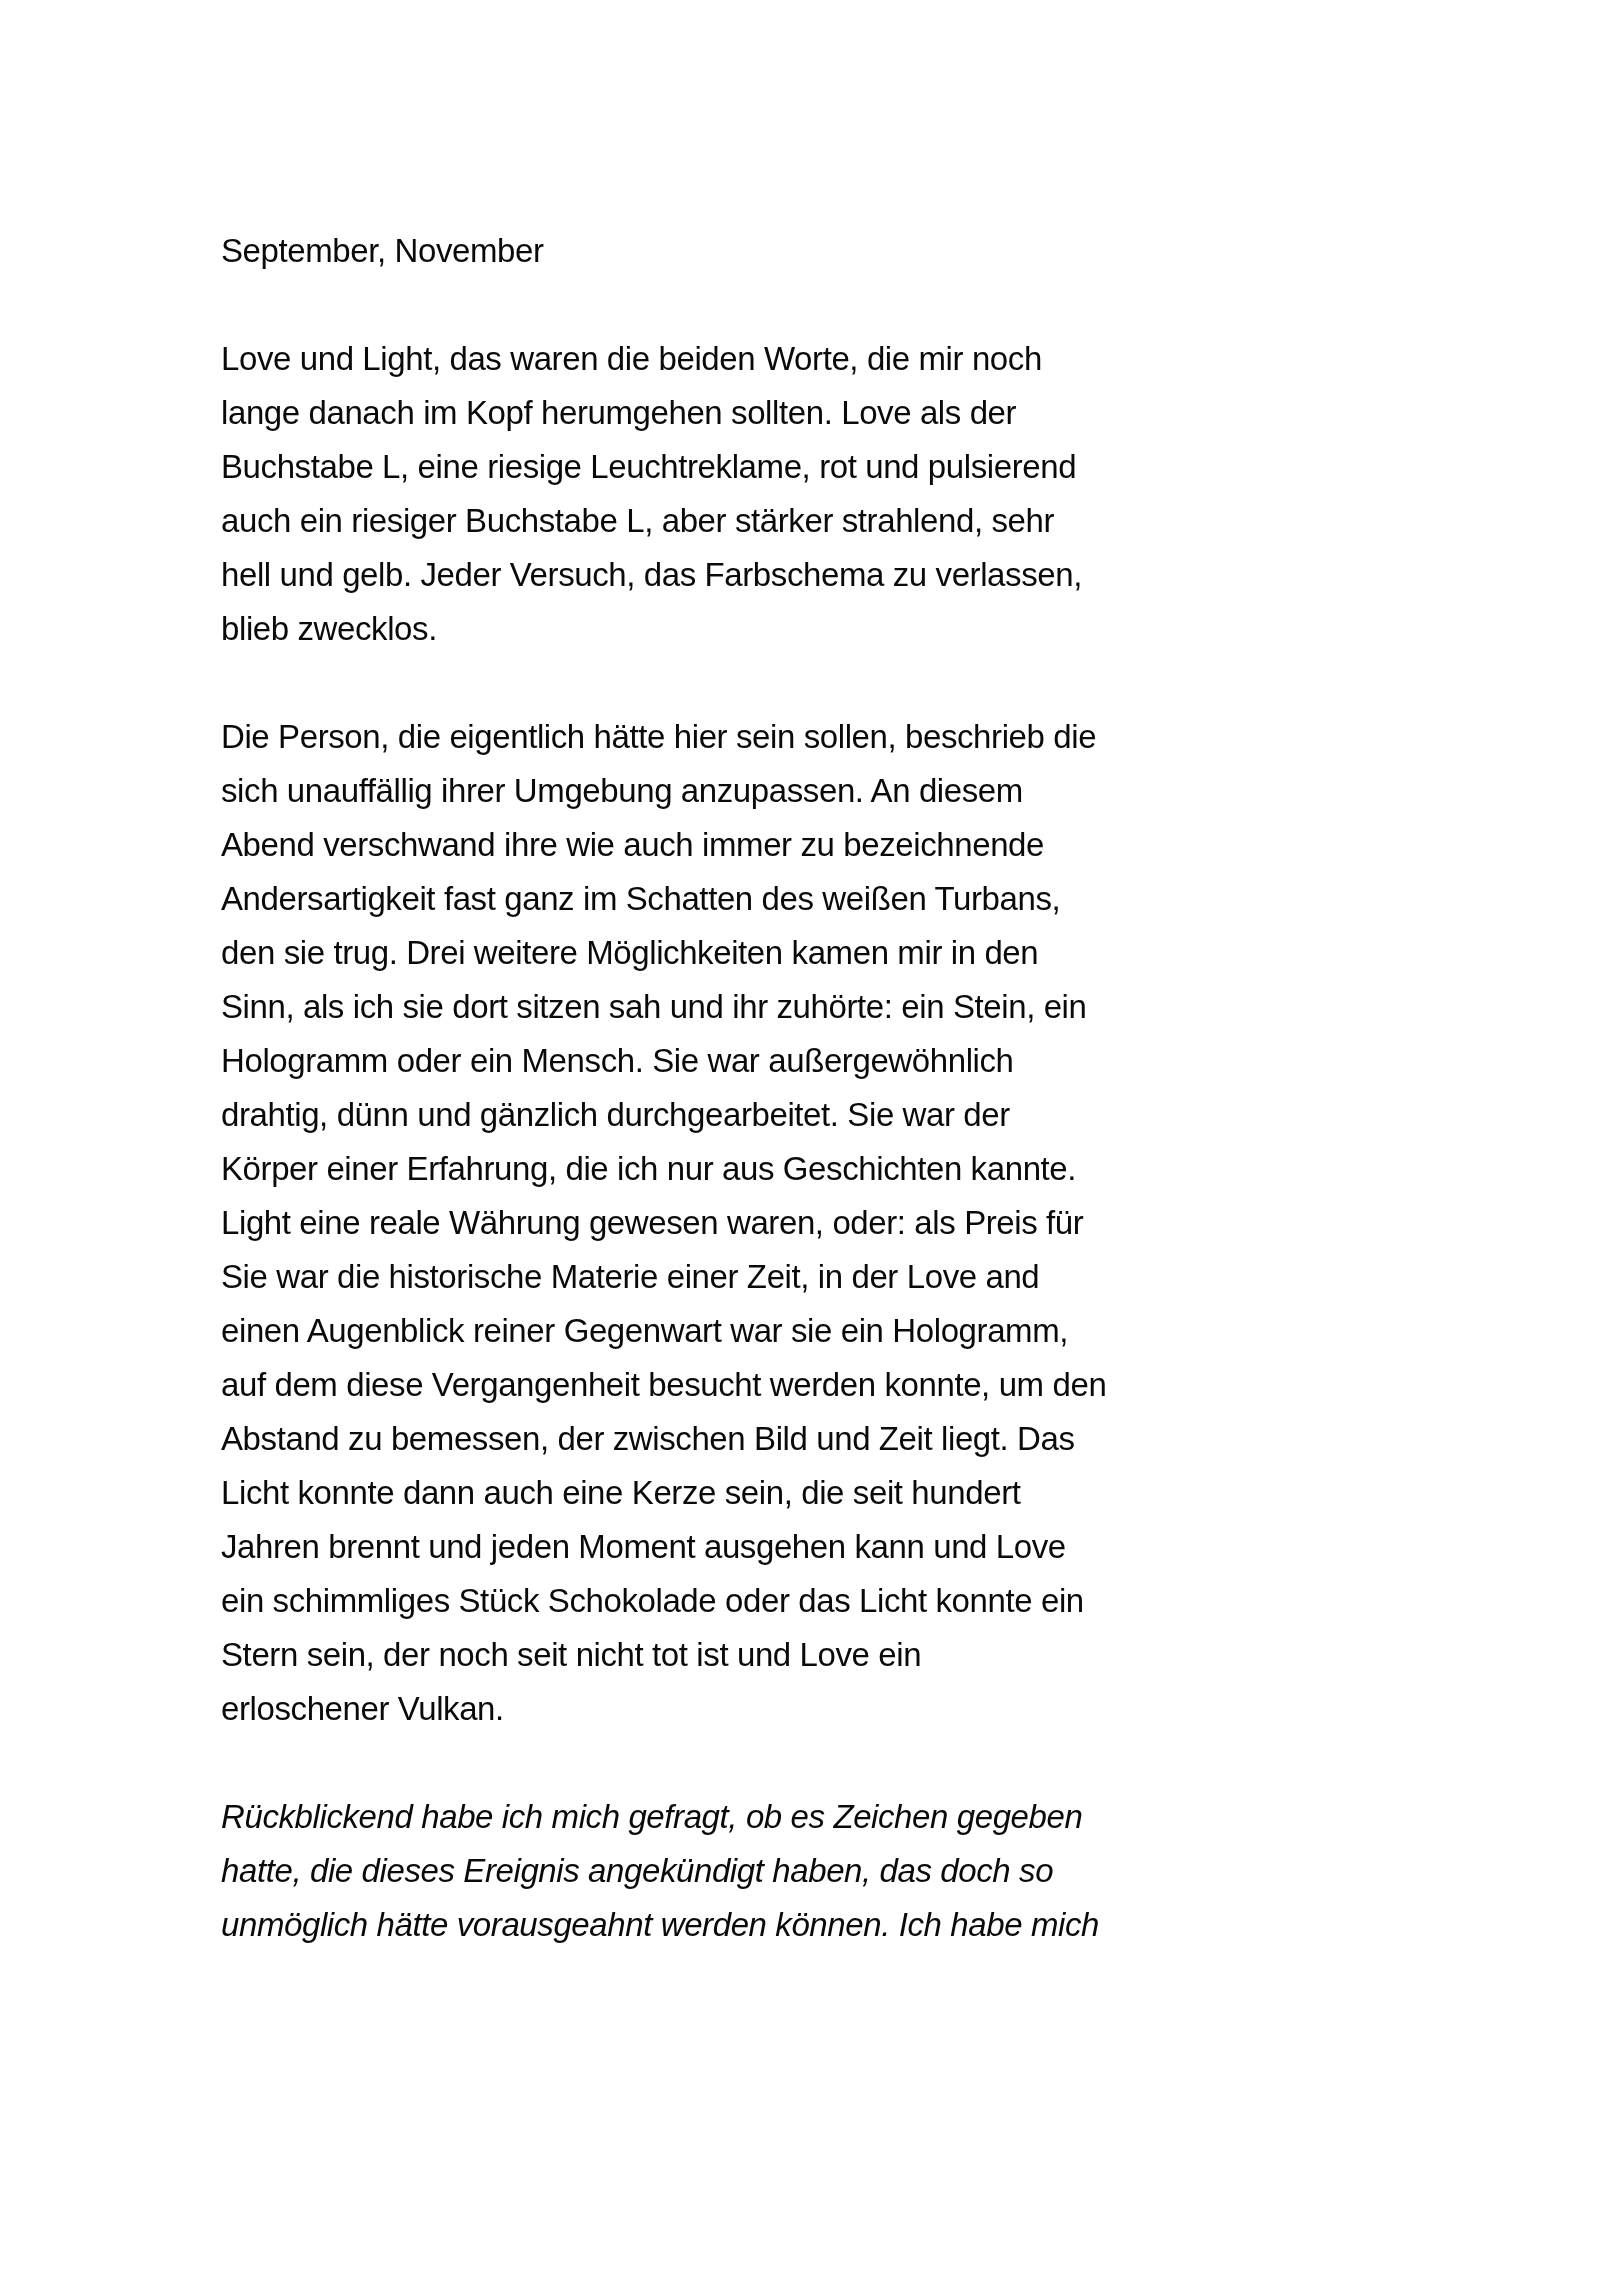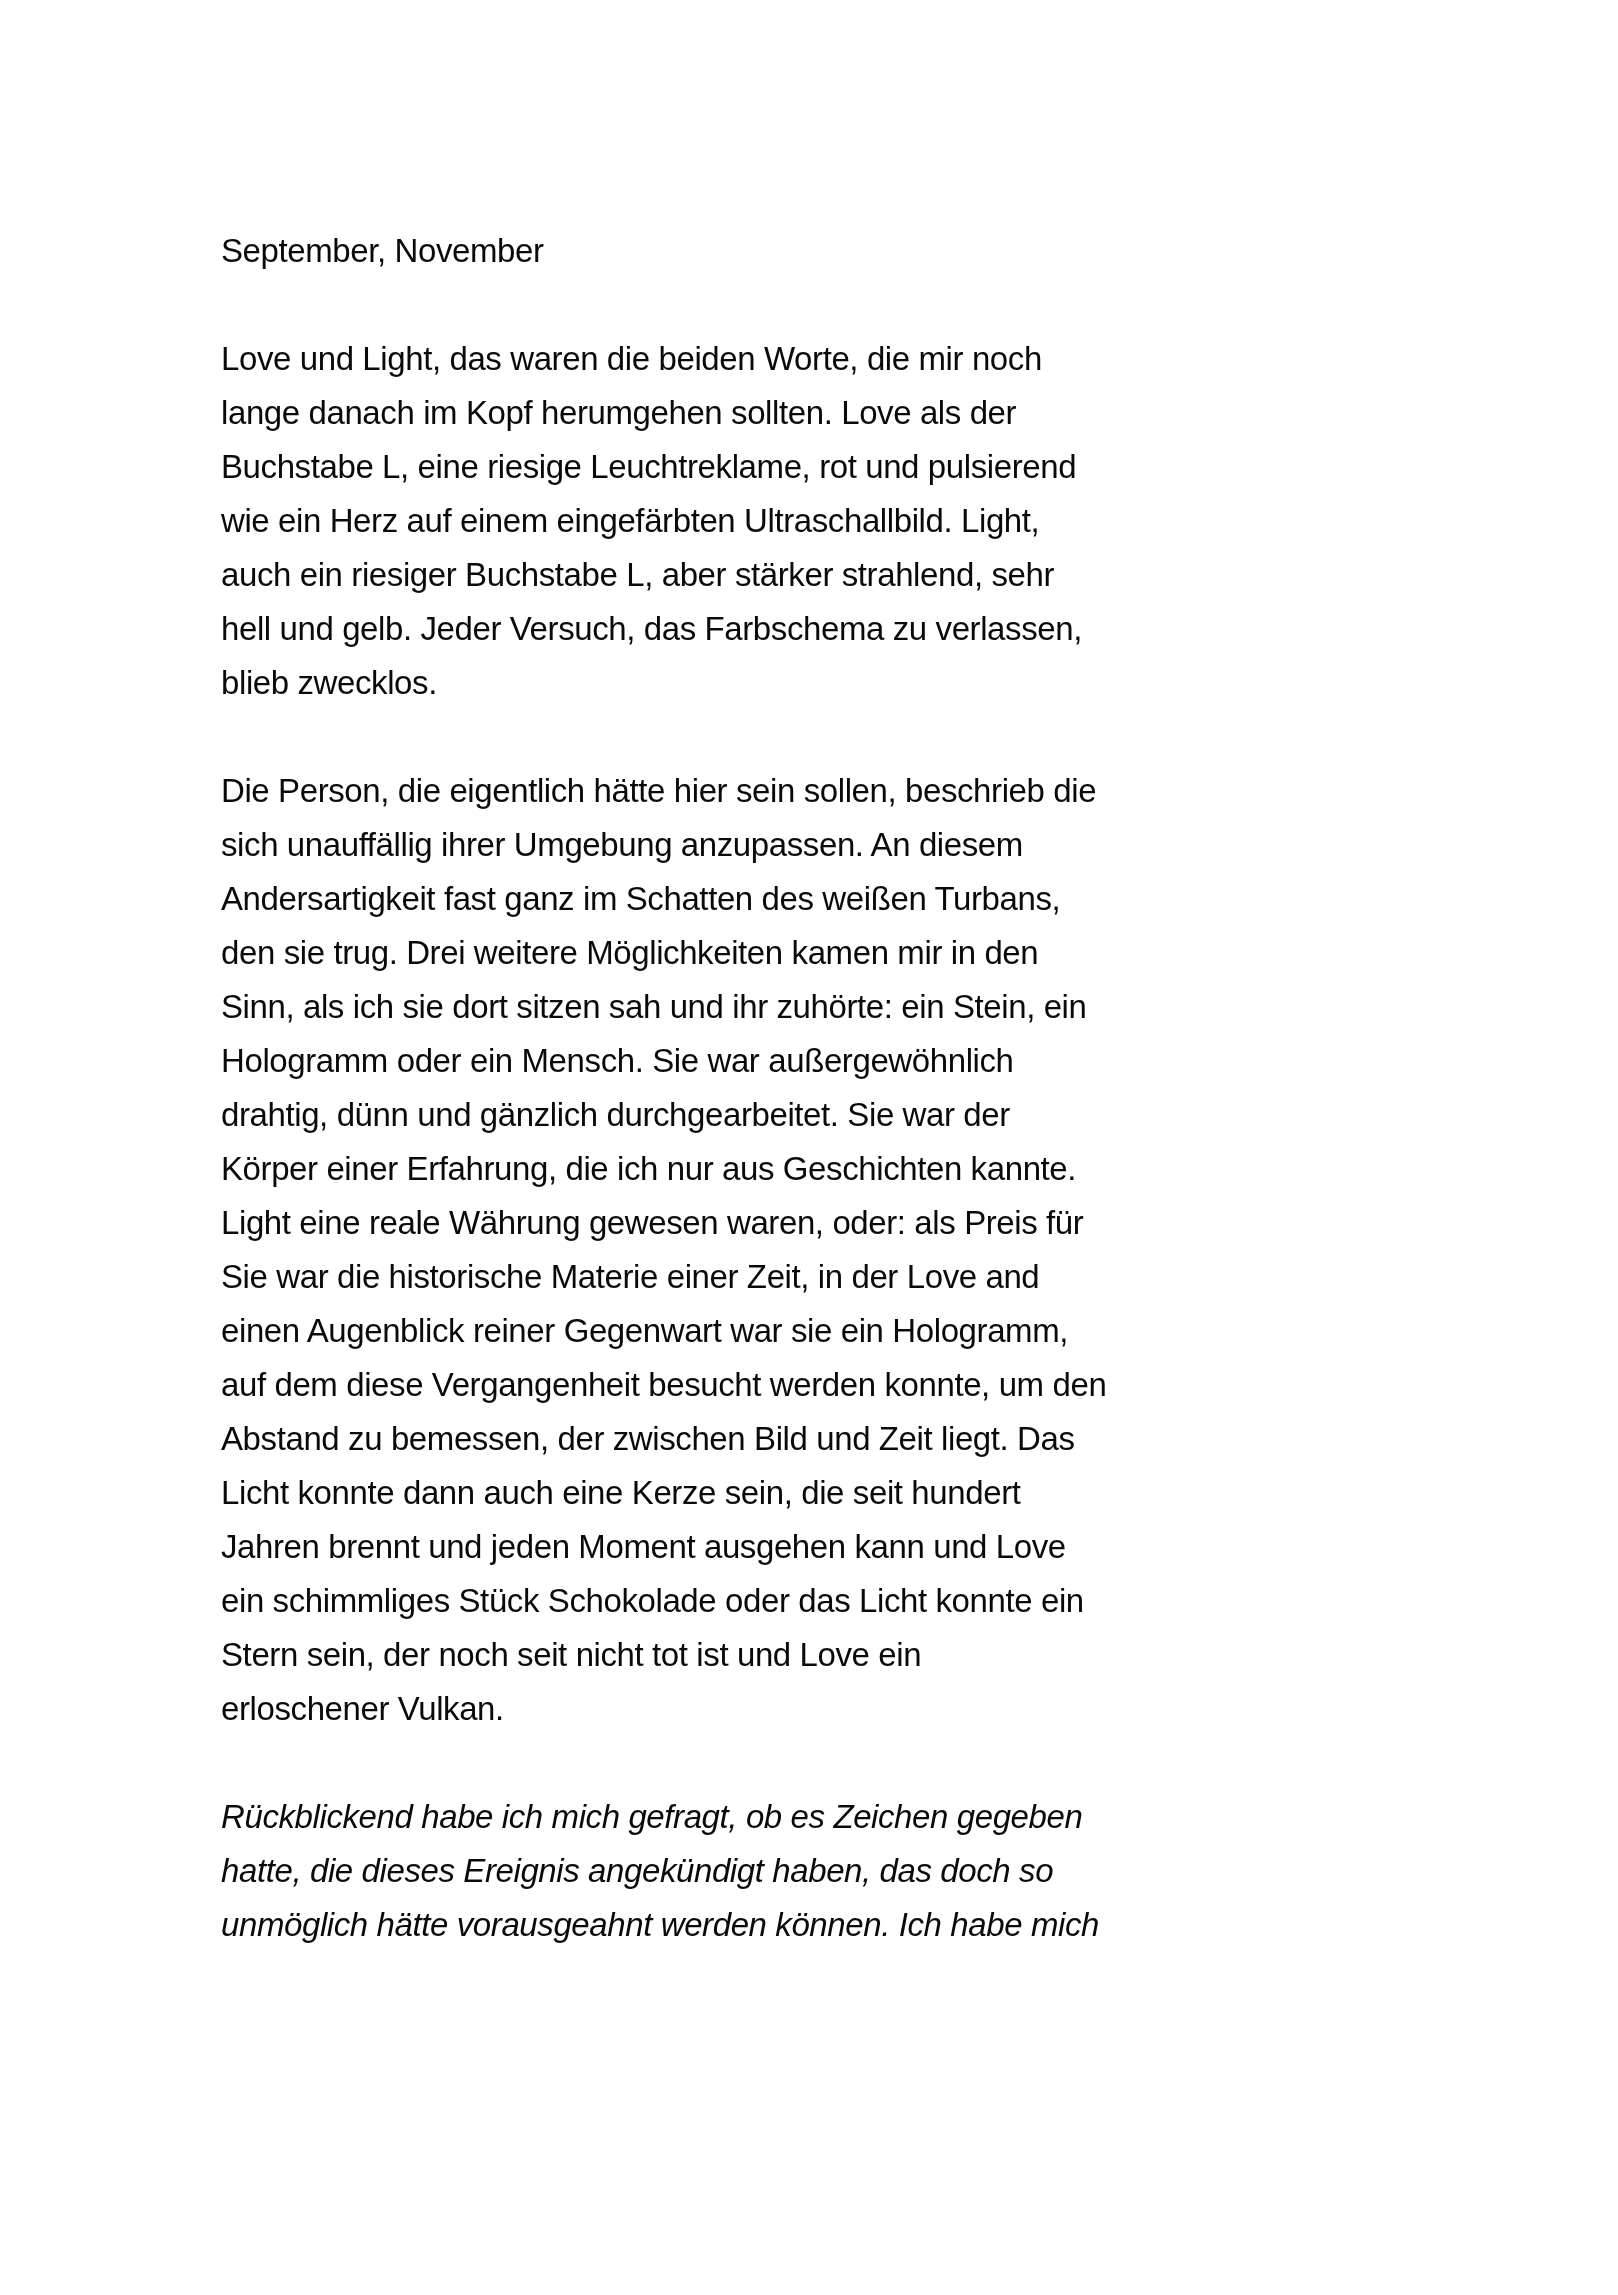--- a/index.html
+++ b/index.html
@@ -53,29 +53,29 @@
 
 <div class="page">
   <div class="text-block">
 
     <div class="line title-line">September, November</div>
 
     <div class="paragraph">
       <span class="line">Love und Light, das waren die beiden Worte, die mir noch</span>
       <span class="line">lange danach im Kopf herumgehen sollten. Love als der</span>
       <span class="line">Buchstabe L, eine riesige Leuchtreklame, rot und pulsierend</span>
-      <span class="line">wie ein Herz auf einem eingefärbten Ultraschallbild. Light,</span>
       <span class="line">auch ein riesiger Buchstabe L, aber stärker strahlend, sehr</span>
       <span class="line">hell und gelb. Jeder Versuch, das Farbschema zu verlassen,</span>
       <span class="line">blieb zwecklos.</span>
     </div>
 
     <div class="paragraph">
       <span class="line">Die Person, die eigentlich hätte hier sein sollen, beschrieb die</span>
       <span class="line">sich unauffällig ihrer Umgebung anzupassen. An diesem</span>
+      <span class="line">Abend verschwand ihre wie auch immer zu bezeichnende</span>
       <span class="line">Andersartigkeit fast ganz im Schatten des weißen Turbans,</span>
       <span class="line">den sie trug. Drei weitere Möglichkeiten kamen mir in den</span>
       <span class="line">Sinn, als ich sie dort sitzen sah und ihr zuhörte: ein Stein, ein</span>
       <span class="line">Hologramm oder ein Mensch. Sie war außergewöhnlich</span>
       <span class="line">drahtig, dünn und gänzlich durchgearbeitet. Sie war der</span>
       <span class="line">Körper einer Erfahrung, die ich nur aus Geschichten kannte.</span>
       <span class="line">Light eine reale Währung gewesen waren, oder: als Preis für</span>
       <span class="line">Sie war die historische Materie einer Zeit, in der Love and</span>
       <span class="line">einen Augenblick reiner Gegenwart war sie ein Hologramm,</span>
       <span class="line">auf dem diese Vergangenheit besucht werden konnte, um den</span>

